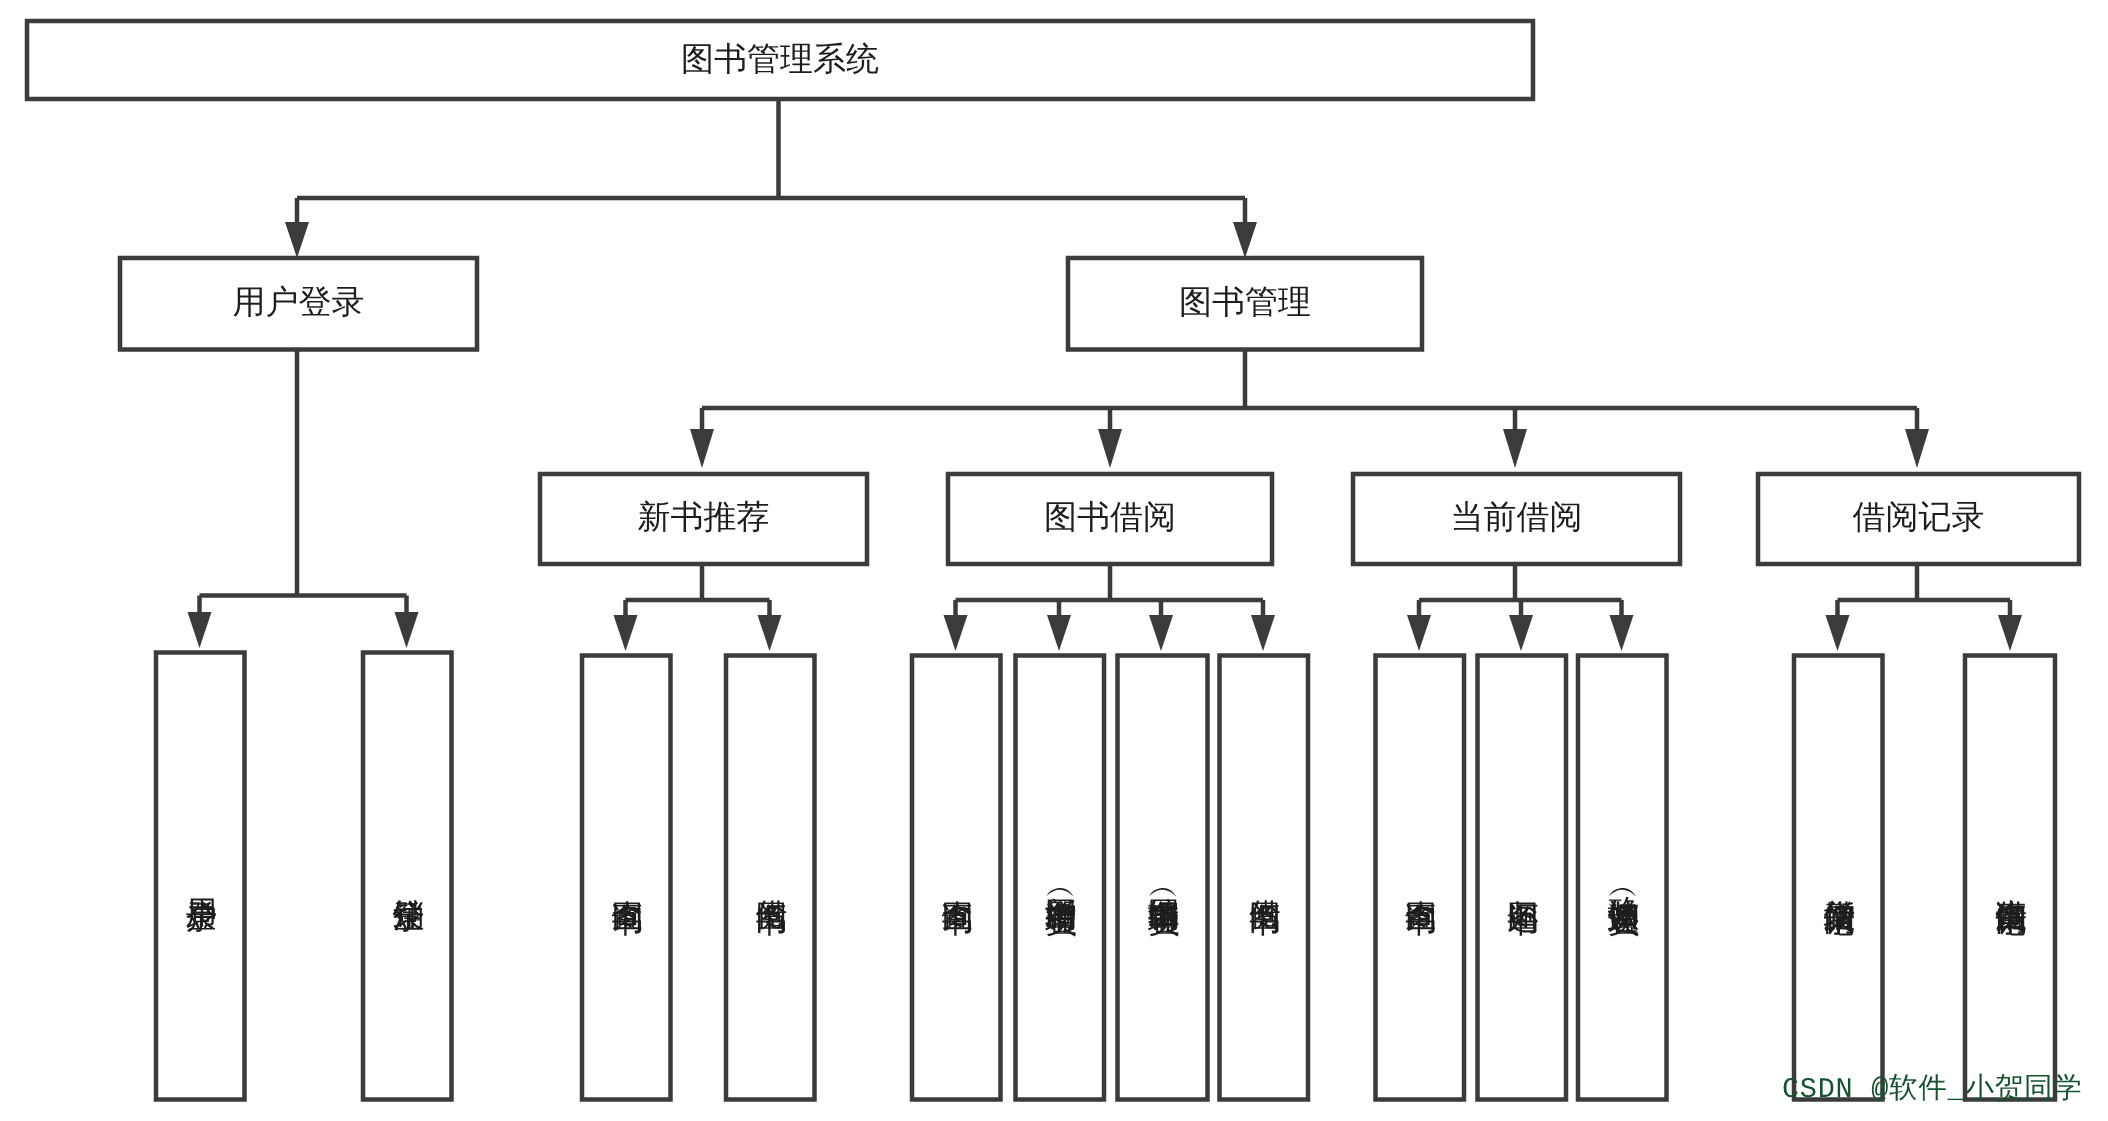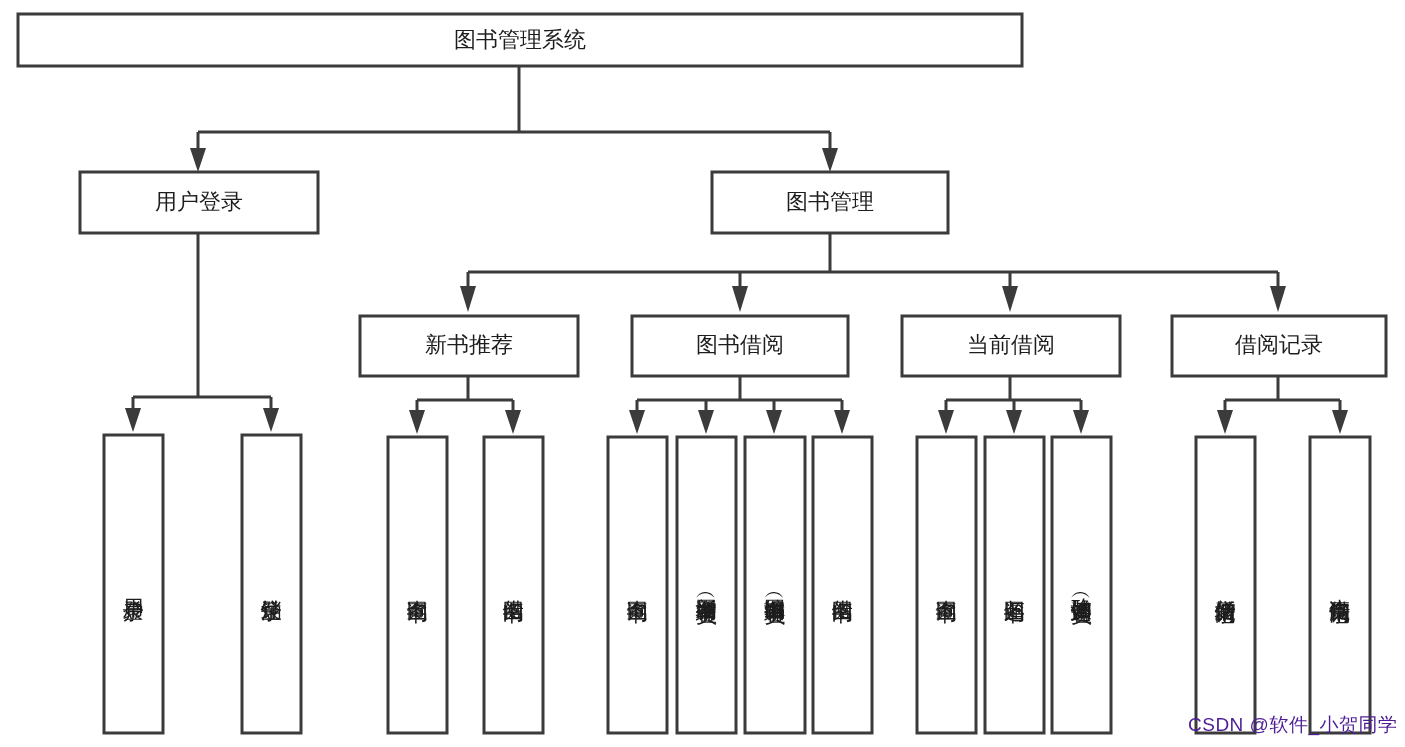--- a/index.html
+++ b/index.html
@@ -59,23 +59,23 @@
     text-orientation: upright;
     letter-spacing: 1px;
     display: flex;
     align-items: center;
     justify-content: center;
     pointer-events: none;
     text-align: center;
   }
   .watermark {
     position: absolute;
-    font-family: Liberation Sans, sans-serif;
+    font-family: Liberation Mono, monospace;
     font-size: 19px;
-    color: #4c1d95;
+    color: #14532d;
     left: 1188px;
     top: 712px;
     white-space: nowrap;
     letter-spacing: 0.5px;
   }
 </style>
 </head>
 <body>
 
 <div id="diagram-root">

